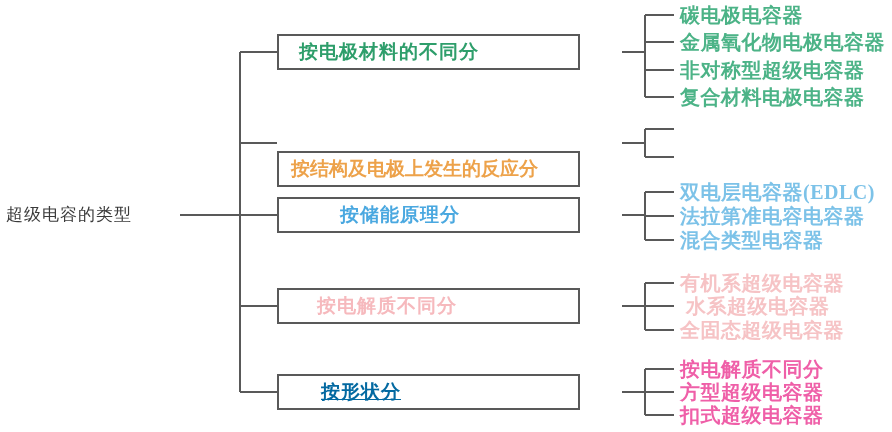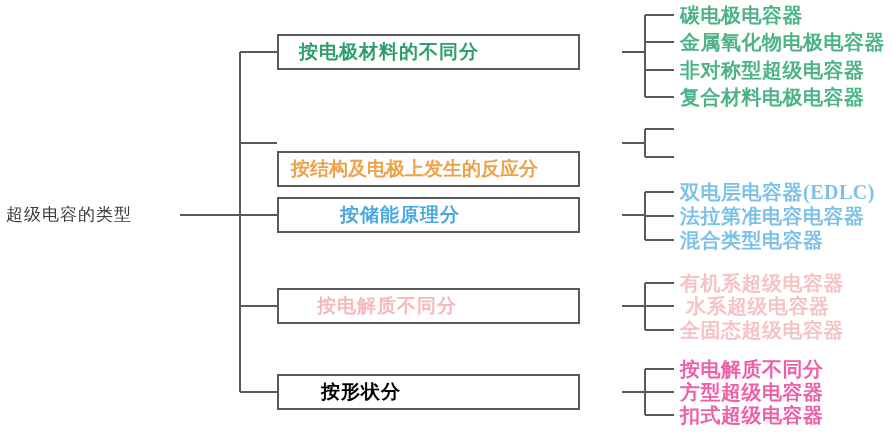--- a/index.html
+++ b/index.html
@@ -140,19 +140,19 @@
   <div class="leaf" style="top:240px;color:#7cc2e8;">混合类型电容器</div>
 
   <div class="cat-box" style="top:288px;">
     <span class="cat-text" style="color:#f6b9bd;padding-left:38px;">按电解质不同分</span>
   </div>
   <div class="leaf" style="top:283px;color:#f6c3c5;">有机系超级电容器</div>
   <div class="leaf" style="top:306px;color:#f6c3c5;margin-left:6px;">水系超级电容器</div>
   <div class="leaf" style="top:330px;color:#f6c3c5;">全固态超级电容器</div>
 
   <div class="cat-box" style="top:374px;">
-    <span class="cat-text" style="color:#000000;padding-left:42px;">按形状分</span>
+    <span class="cat-text" style="color:#0369a1;padding-left:42px;text-decoration:underline;">按形状分</span>
   </div>
   <div class="leaf" style="top:369px;color:#ef5fa8;">按电解质不同分</div>
   <div class="leaf" style="top:392px;color:#ef5fa8;">方型超级电容器</div>
   <div class="leaf" style="top:415px;color:#ef5fa8;">扣式超级电容器</div>
 
 </div>
 
 </body></html>

